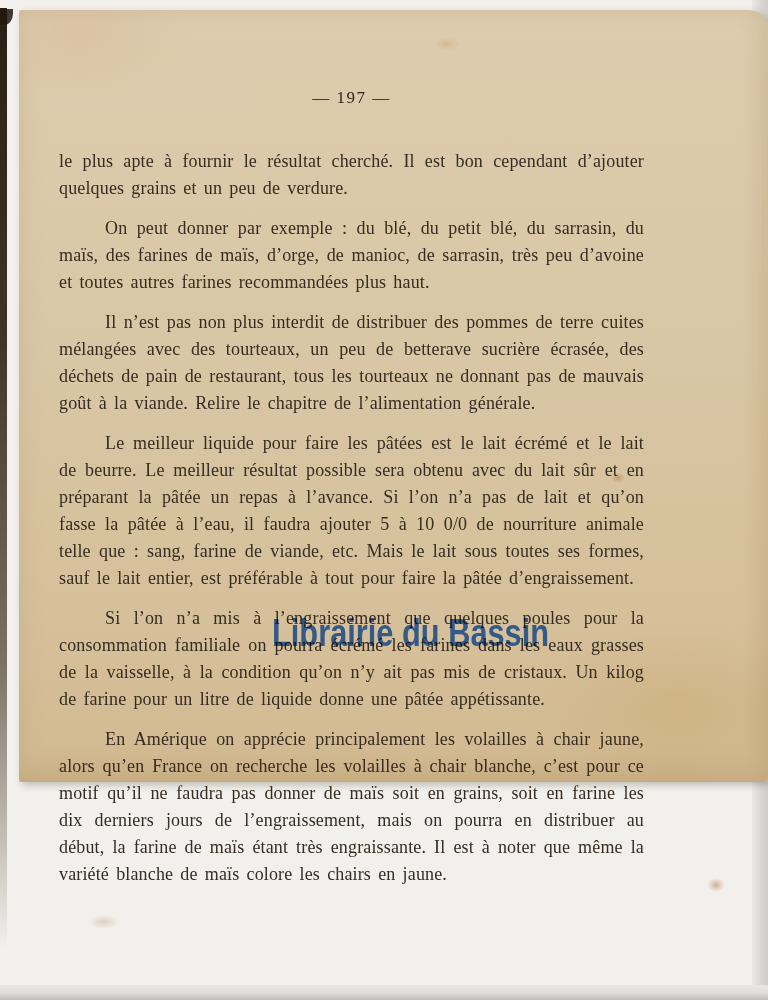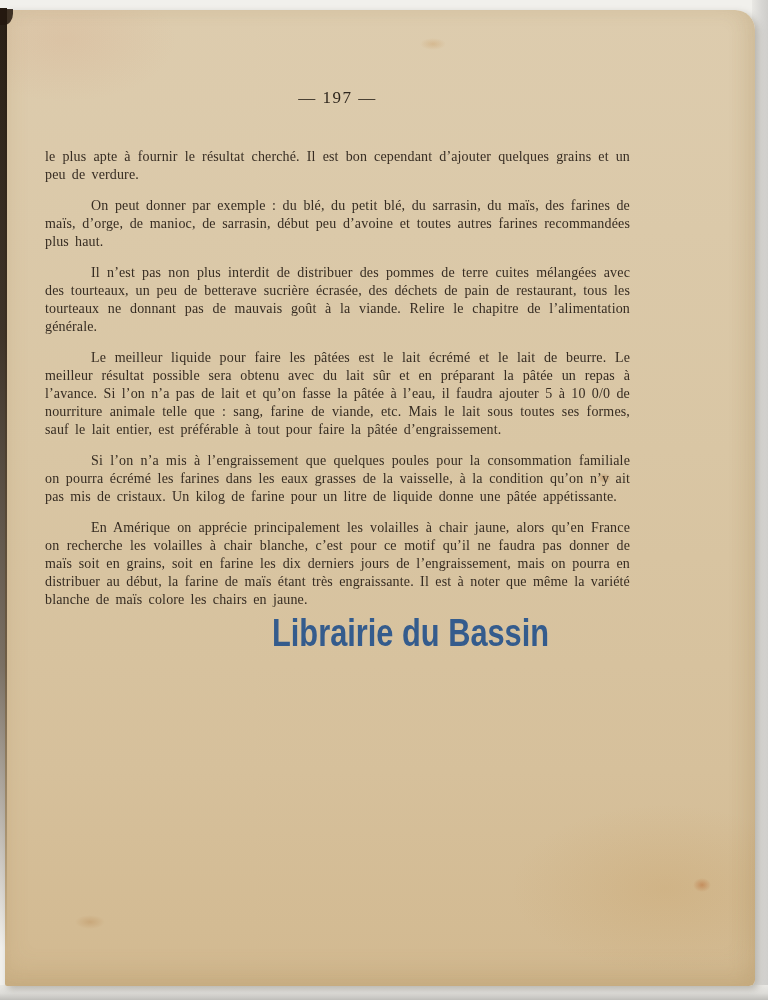--- a/index.html
+++ b/index.html
@@ -30,22 +30,22 @@
   }
   .bg-bottom-strip {
     position: absolute;
     left: 0; bottom: 0;
     width: 768px; height: 15px;
     background: linear-gradient(180deg, #e9e8e4 0%, #dddcd8 55%, #bfbeba 100%);
   }
   
   .page {
     position: absolute;
-    left: 5px; top: 10px;
-    width: 750px; height: 976px;
+    left: 19px; top: 10px;
+    width: 750px; height: 772px;
     background:
       radial-gradient(220px 120px at 88% 90%, rgba(190,140,70,0.18), rgba(190,140,70,0) 70%),
       radial-gradient(160px 90px at 8% 3%, rgba(200,120,90,0.10), rgba(200,120,90,0) 70%),
       linear-gradient(180deg, var(--paper_top) 0%, var(--paper) 45%, #d6c09b 78%, var(--paper_bottom) 100%);
     border-radius: 2px 20px 6px 2px;
     box-shadow:
       3px 3px 7px rgba(95, 88, 75, 0.35),
       inset 0 -14px 26px rgba(150, 112, 60, 0.14),
       inset -10px 0 18px rgba(150, 120, 70, 0.10);
   }
@@ -81,22 +81,22 @@
     color: var(--ink);
   }
   .page-number {
     text-align: center;
     font-size: 17px;
     letter-spacing: 1.5px;
     margin-bottom: 40px;
     color: #2e261d;
   }
   .para {
-    font-size: 14px;
-    line-height: 18px;
+    font-size: 18px;
+    line-height: 27px;
     text-align: justify;
     word-spacing: 2.5px;
     letter-spacing: 0.15px;
     margin-bottom: 13px;
     color: var(--ink);
   }
   .para.indent { text-indent: 46px; }
   
   .watermark {
     position: absolute;
@@ -122,21 +122,21 @@
 <div class="page">
   <div class="stain s1"></div>
   <div class="stain s2"></div>
   <div class="stain s3"></div>
   <div class="stain s4"></div>
 
   <div class="text-col">
     <div class="page-number">— 197 —</div>
 
   <p class="para">le plus apte à fournir le résultat cherché. Il est bon cependant d’ajouter quelques grains et un peu de verdure.</p>
-      <p class="para indent">On peut donner par exemple : du blé, du petit blé, du sarrasin, du maïs, des farines de maïs, d’orge, de manioc, de sarrasin, début peu d’avoine et toutes autres farines recommandées plus haut.</p>
+      <p class="para indent">On peut donner par exemple : du blé, du petit blé, du sarrasin, du maïs, des farines de maïs, d’orge, de manioc, de sarrasin, très peu d’avoine et toutes autres farines recommandées plus haut.</p>
       <p class="para indent">Il n’est pas non plus interdit de distribuer des pommes de terre cuites mélangées avec des tourteaux, un peu de betterave sucrière écrasée, des déchets de pain de restaurant, tous les tourteaux ne donnant pas de mauvais goût à la viande. Relire le chapitre de l’alimentation générale.</p>
       <p class="para indent">Le meilleur liquide pour faire les pâtées est le lait écrémé et le lait de beurre. Le meilleur résultat possible sera obtenu avec du lait sûr et en préparant la pâtée un repas à l’avance. Si l’on n’a pas de lait et qu’on fasse la pâtée à l’eau, il faudra ajouter 5 à 10 0/0 de nourriture animale telle que : sang, farine de viande, etc. Mais le lait sous toutes ses formes, sauf le lait entier, est préférable à tout pour faire la pâtée d’engraissement.</p>
       <p class="para indent">Si l’on n’a mis à l’engraissement que quelques poules pour la consommation familiale on pourra écrémé les farines dans les eaux grasses de la vaisselle, à la condition qu’on n’y ait pas mis de cristaux. Un kilog de farine pour un litre de liquide donne une pâtée appétissante.</p>
       <p class="para indent">En Amérique on apprécie principalement les volailles à chair jaune, alors qu’en France on recherche les volailles à chair blanche, c’est pour ce motif qu’il ne faudra pas donner de maïs soit en grains, soit en farine les dix derniers jours de l’engraissement, mais on pourra en distribuer au début, la farine de maïs étant très engraissante. Il est à noter que même la variété blanche de maïs colore les chairs en jaune.</p>
     </div>
 </div>
 
 <div class="spine"></div>
 <div class="spine-smudge"></div>
 

